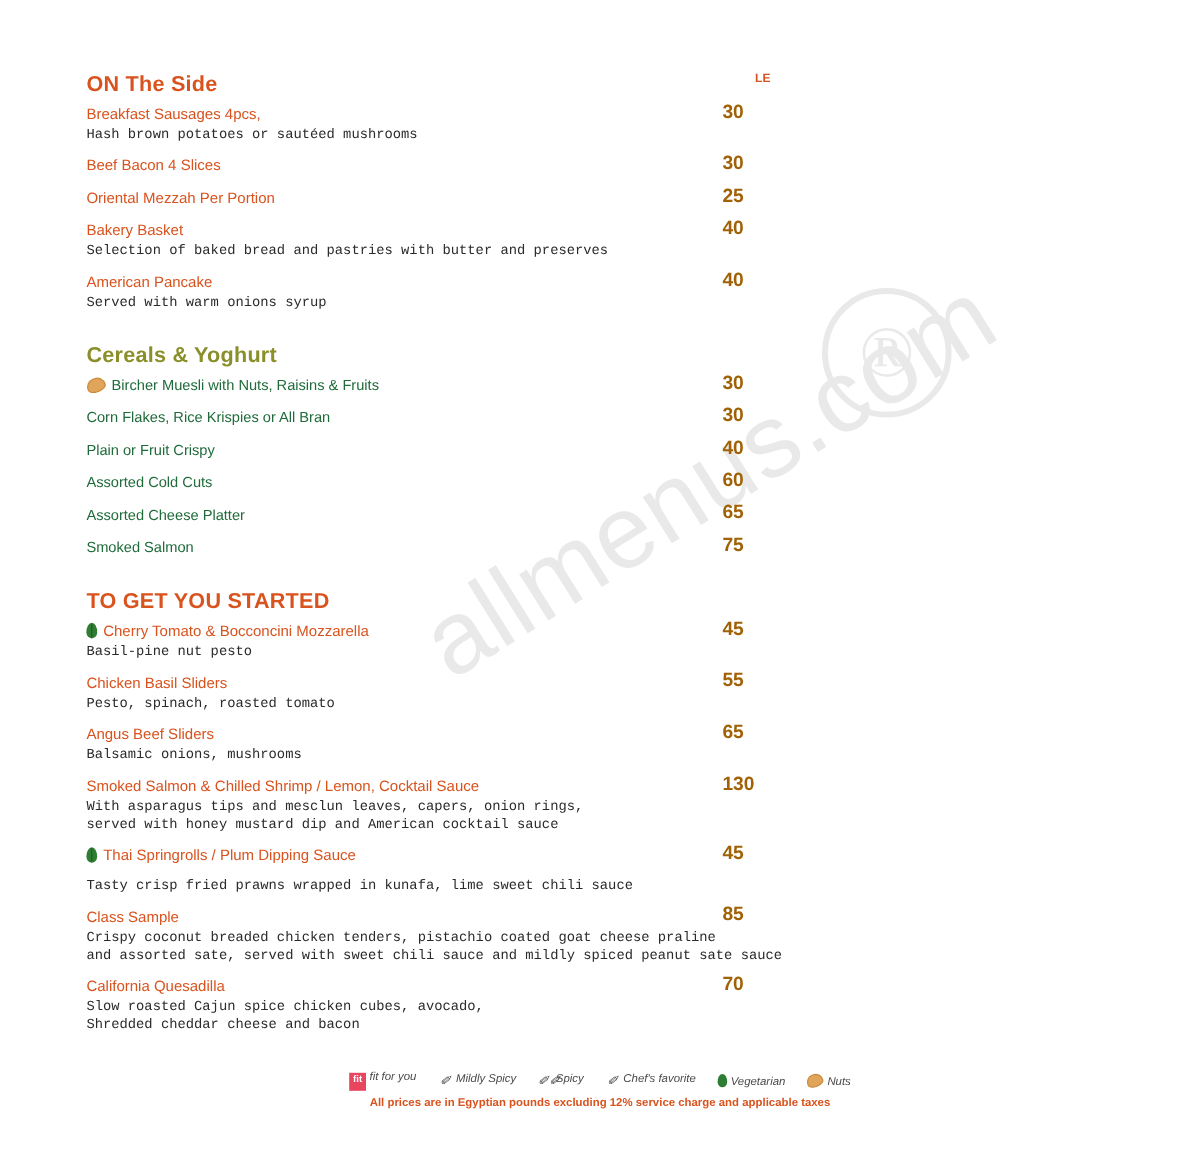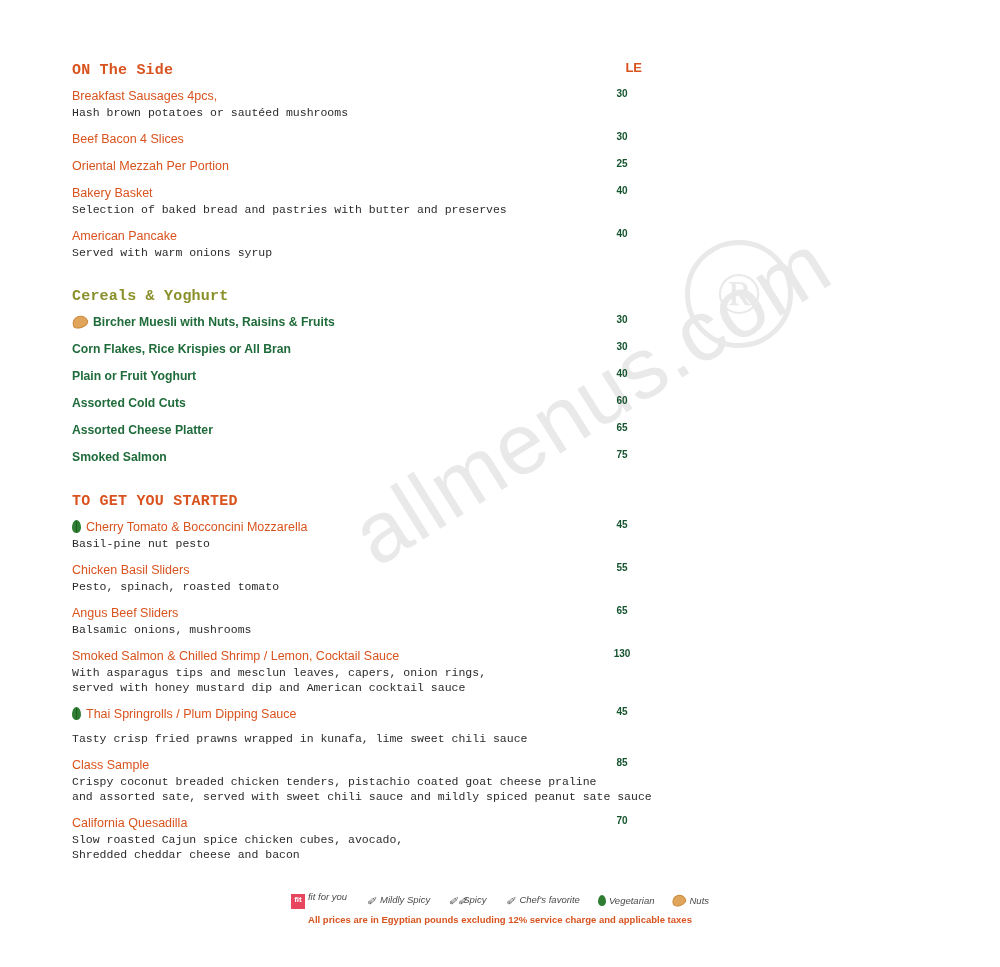--- a/index.html
+++ b/index.html
@@ -65,34 +65,33 @@
   }
 
   
   .section-head {
     position: relative;
     margin-top: 26px;
     margin-bottom: 10px;
     height: 16px;
   }
   .section-head .s-title {
-    font-size: 15px;
+    font-size: 18px;
     font-weight: bold;
     color: #d9531e;
     letter-spacing: .2px;
-    font-family: Liberation Mono, monospace;
   }
   .section-head .s-title.olive {
     color: #8a8f2a;
   }
   .section-head .s-price {
     position: absolute;
     right: -10px;
     top: 0;
-    font-size: 13px;
+    font-size: 10px;
     font-weight: bold;
     color: #d9531e;
     width: 40px;
     text-align: right;
   }
 
   
   .item {
     position: relative;
     margin-bottom: 9px;
@@ -103,32 +102,32 @@
   }
   .item-name {
     display: inline-block;
     font-size: 12.5px;
     font-weight: normal;
     color: #d9531e;
     line-height: 16px;
   }
   .item-name.plain {
     color: #1f6b3a;
-    font-weight: bold;
+    font-weight: normal;
     font-size: 12.2px;
   }
   .item-price {
     position: absolute;
     right: -10px;
     top: 0;
     width: 40px;
-    text-align: center;
-    font-size: 10px;
-    font-weight: bold;
-    color: #14532d;
+    text-align: left;
+    font-size: 16px;
+    font-weight: bold;
+    color: #a16207;
     line-height: 16px;
   }
   .item-desc {
     font-size: 11.5px;
     color: #2b2b2b;
     line-height: 15px;
     margin-top: 1px;
     font-family: Liberation Mono, monospace;
   }
   .item-desc div { white-space: nowrap; }
@@ -267,21 +266,21 @@
         </div>
       </div>
       <div class="section-head"><span class="s-title olive">Cereals &amp; Yoghurt</span></div>
       <div class="item">
         <div class="item-line"><span class="ico ico-nuts"></span><span class="item-name plain">Bircher Muesli with Nuts, Raisins &amp; Fruits</span><span class="item-price">30</span></div>
       </div>
       <div class="item">
         <div class="item-line"><span class="item-name plain">Corn Flakes, Rice Krispies or All Bran</span><span class="item-price">30</span></div>
       </div>
       <div class="item">
-        <div class="item-line"><span class="item-name plain">Plain or Fruit Yoghurt</span><span class="item-price">40</span></div>
+        <div class="item-line"><span class="item-name plain">Plain or Fruit Crispy</span><span class="item-price">40</span></div>
       </div>
       <div class="item">
         <div class="item-line"><span class="item-name plain">Assorted Cold Cuts</span><span class="item-price">60</span></div>
       </div>
       <div class="item">
         <div class="item-line"><span class="item-name plain">Assorted Cheese Platter</span><span class="item-price">65</span></div>
       </div>
       <div class="item">
         <div class="item-line"><span class="item-name plain">Smoked Salmon</span><span class="item-price">75</span></div>
       </div>

